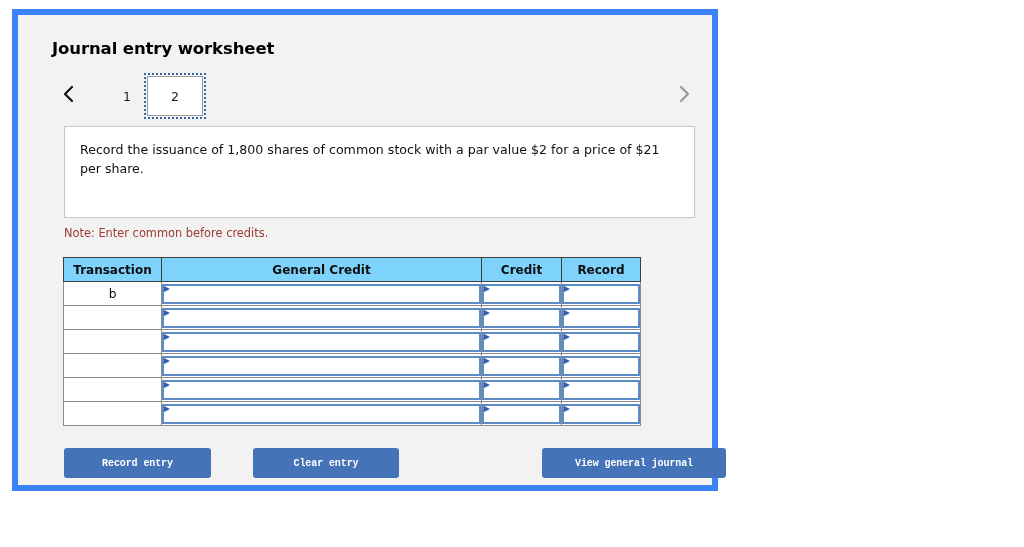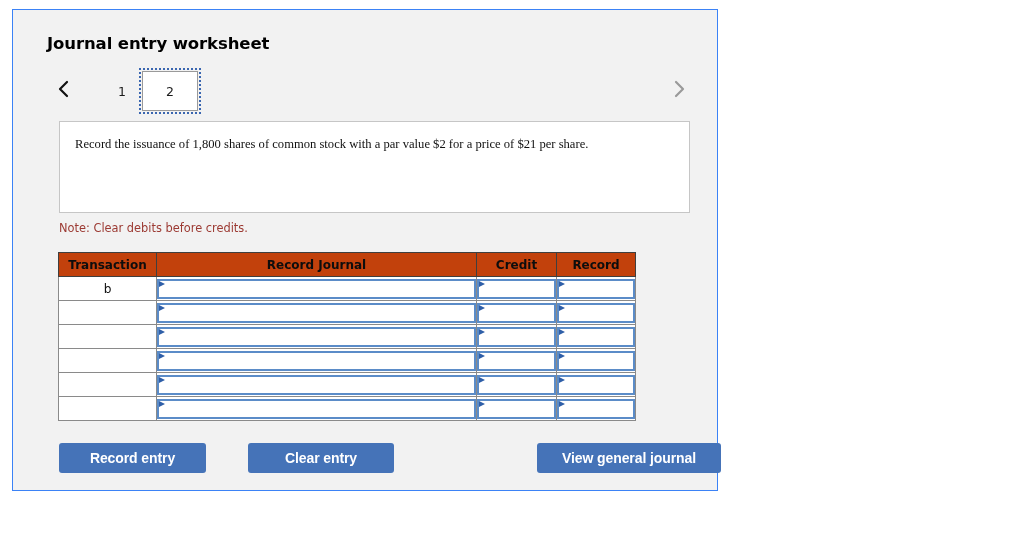--- a/index.html
+++ b/index.html
@@ -16,21 +16,21 @@
   }
 
   
   #worksheet-panel {
     position: absolute;
     left: 12px;
     top: 9px;
     width: 706px;
     height: 482px;
     background: #f2f2f2;
-    border: 1px solid #3b82f6;
+    border: 6px solid #3b82f6;
     box-sizing: border-box;
   }
 
   
   #page-title {
     position: absolute;
     left: 34px;
     top: 24px;
     font-size: 16.5px;
     font-weight: bold;
@@ -94,21 +94,20 @@
   
   #instruction-box {
     position: absolute;
     left: 46px;
     top: 111px;
     width: 631px;
     height: 92px;
     background: #ffffff;
     border: 1px solid #c6c6c6;
     box-sizing: border-box;
-    font-family: Liberation Serif, serif;
   }
   #instruction-text {
     position: absolute;
     left: 15px;
     top: 13px;
     right: 16px;
     font-size: 12.6px;
     line-height: 19px;
     color: #111111;
   }
@@ -125,21 +124,21 @@
 
   
   #journal-table {
     position: absolute;
     left: 45px;
     top: 242px;
     border-collapse: collapse;
     table-layout: fixed;
   }
   #journal-table th {
-    background: #c2410c;
+    background: #7dd3fc;
     border: 1px solid #3f3f3f;
     height: 24px;
     font-size: 12px;
     font-weight: bold;
     color: #0d0d0d;
     padding: 0 2px;
     box-sizing: border-box;
   }
   #journal-table td {
     border: 1px solid #8a8a8a;
@@ -187,26 +186,26 @@
   col.c-gj     { width: 320px; }
   col.c-debit  { width: 80px; }
   col.c-credit { width: 79px; }
 
   
   .action-btn {
     position: absolute;
     height: 30px;
     background: #4573b8;
     color: #ffffff;
-    font-size: 14px;
+    font-size: 10px;
     font-weight: bold;
     border: none;
     border-radius: 3px;
     cursor: pointer;
-    font-family: Liberation Sans, sans-serif;
+    font-family: Liberation Mono, monospace;
     padding: 0;
     letter-spacing: -0.1px;
   }
   #record-entry-button      { left: 46px;  top: 433px; width: 147px; }
   #clear-entry-button       { left: 235px; top: 433px; width: 146px; }
   #view-general-journal-button { left: 524px; top: 433px; width: 184px; }
 </style>
 </head>
 <body>
 
@@ -235,33 +234,33 @@
         <polyline points="4,3 11,10 4,17" fill="none" stroke="#9a9a9a" stroke-width="2.2" stroke-linecap="round" stroke-linejoin="round"></polyline>
       </svg>
     </button>
 
   </div>
 
   <div id="instruction-box">
     <div id="instruction-text">Record the issuance of 1,800 shares of common stock with a par value $2 for a price of $21 per share.</div>
   </div>
 
-  <div id="note-text">Note: Clear debits before credits.</div>
+  <div id="note-text">Note: Enter common before credits.</div>
 
   <table id="journal-table">
     <colgroup>
       <col class="c-txn">
         <col class="c-gj">
         <col class="c-debit">
         <col class="c-credit">
     </colgroup>
     <thead>
       <tr>
         <th>Transaction</th>
-        <th>Record Journal</th>
+        <th>General Credit</th>
         <th>Credit</th>
         <th>Record</th>
       </tr>
     </thead>
     <tbody id="journal-body">
         <tr>
           <td class="txn-cell">b</td>
           <td class="field-cell">
             <div class="cell-input"></div>
           </td>

